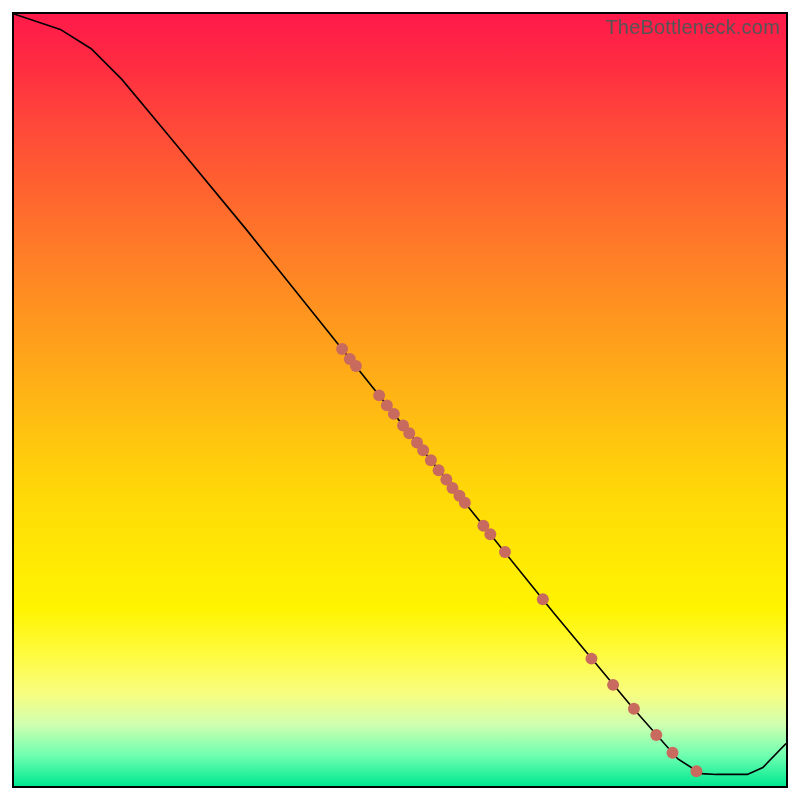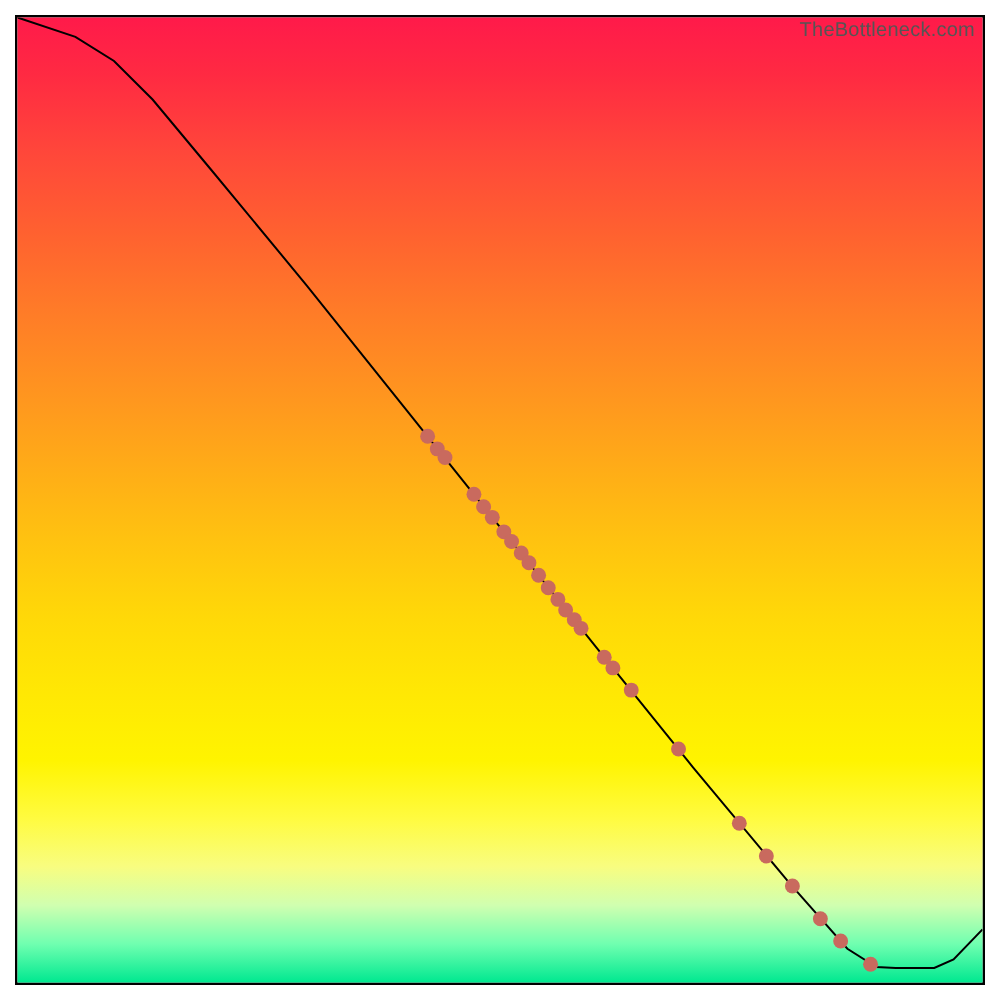--- a/index.html
+++ b/index.html
@@ -36,21 +36,21 @@
       #f8fd80 88%,
       #d0ffb0 92%,
       #70ffb0 96%,
       #00e890 100%
     );
   }
   .watermark {
     position: absolute;
     top: 2px;
     right: 6px;
-    font-size: 16px;
+    font-size: 20px;
     font-weight: 500;
     color: #555;
     letter-spacing: 0.2px;
   }
   svg.curve-layer {
     position: absolute;
     left: 0; top: 0;
     width: 100%; height: 100%;
   }
   .curve-path { fill: none; stroke: #000; stroke-width: 1.6; }

